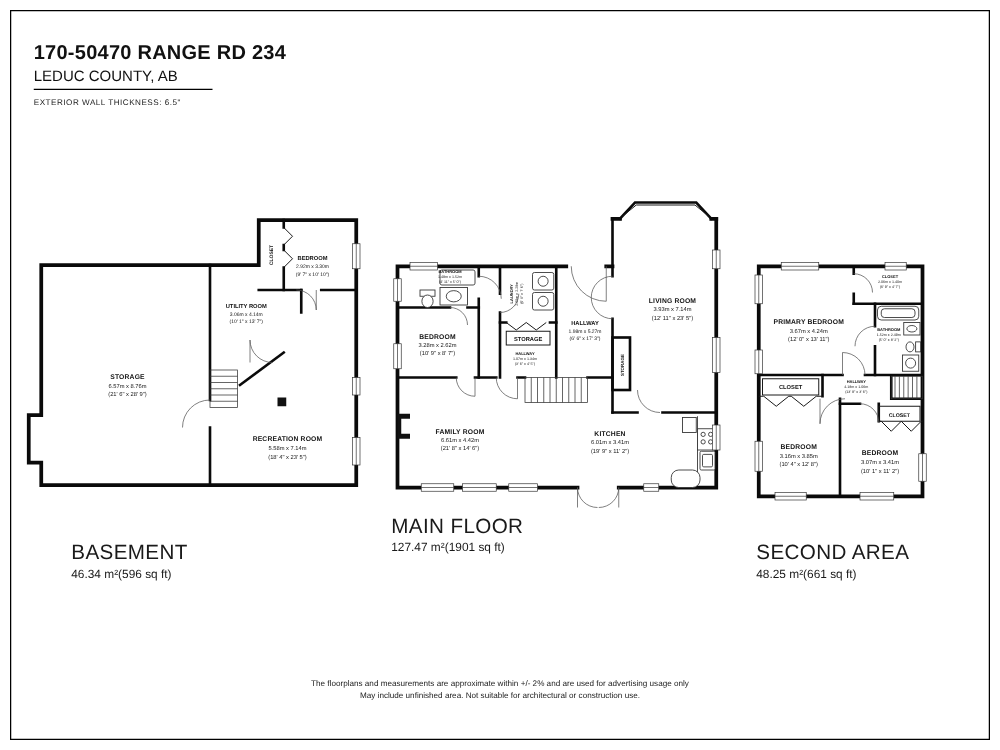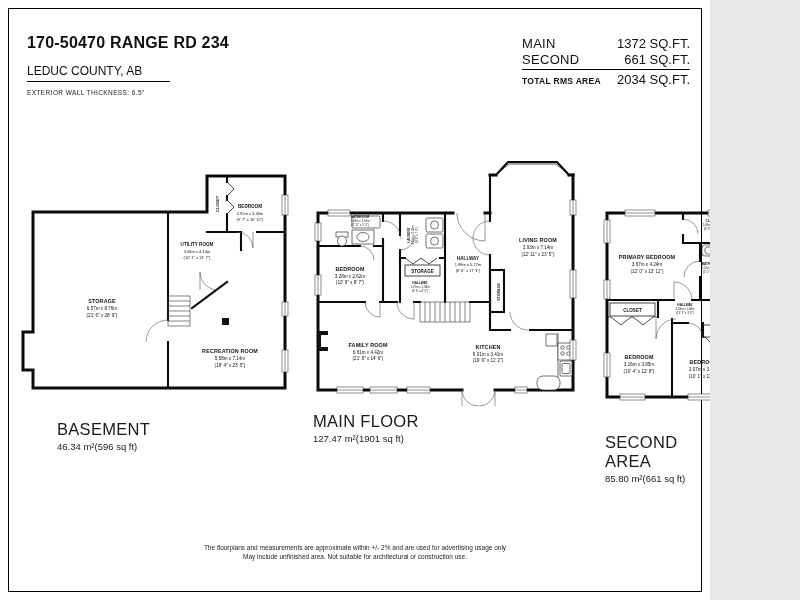--- a/index.html
+++ b/index.html
@@ -1,21 +1,21 @@
 <!DOCTYPE html>
 <html><head>
 <meta charset="utf-8">
 <style>
   html,body{margin:0;padding:0;background:#e8e8e8;}
-  .page{width:710px;height:600px;position:relative;background:#fff;overflow:hidden;
+  .page{width:800px;height:600px;position:relative;background:#fff;overflow:hidden;
         font-family:"Liberation Sans",sans-serif;color:#111;}
   .frame{position:absolute;left:8px;top:8px;right:8px;bottom:8px;border:1.5px solid #000;}
   .header{position:absolute;left:27px;top:34px;}
   .addr{font-size:16px;font-weight:bold;letter-spacing:.2px;}
-  .sub{font-size:12px;margin-top:12px;padding:0 28px 3px 0;border-bottom:1.3px solid #000;width:max-content;}
+  .sub{font-size:12px;margin-top:2px;padding:0 28px 3px 0;border-bottom:1.3px solid #000;width:max-content;}
   .wallnote{font-size:6.5px;margin-top:7px;letter-spacing:.4px;color:#222;}
   .areatable{position:absolute;right:20px;top:36px;width:168px;}
   .arow{display:flex;justify-content:space-between;align-items:baseline;line-height:16px;}
   .alabel{font-size:13px;letter-spacing:.3px;}
   .avalue{font-size:13px;}
   .arow.total{border-top:1.6px solid #000;margin-top:1px;padding-top:2px;}
   .arow.total .alabel{font-size:8.5px;font-weight:bold;}
   .plan{position:absolute;}
   .floor-title{position:absolute;}
   .ft-name{font-size:16.5px;letter-spacing:.3px;color:#1a1a1a;}
@@ -45,34 +45,20 @@
 
 <div class="page">
   <div class="frame"></div>
 
   <div class="header">
     <div class="addr">170-50470 RANGE RD 234</div>
     <div class="sub">LEDUC COUNTY, AB</div>
     <div class="wallnote">EXTERIOR WALL THICKNESS: 6.5"</div>
   </div>
 
-  <div class="areatable">
-    <div class="arow">
-      <span class="alabel">MAIN</span>
-      <span class="avalue">1372 SQ.FT.</span>
-    </div>
-    <div class="arow">
-      <span class="alabel">SECOND</span>
-      <span class="avalue">661 SQ.FT.</span>
-    </div>
-    <div class="arow total">
-      <span class="alabel">TOTAL RMS AREA</span>
-      <span class="avalue">2034 SQ.FT.</span>
-    </div>
-  </div>
 
   <svg class="plan" style="left:20px;top:162px;" width="280" height="240" viewBox="0 0 280 240">
     <g>
       <path class="wo" d="M13,50 H187 V14 H265 V226 H13 V208 H3 V170 H13 Z"></path>
       <path class="wi" d="M148,50 V158 M148,180 V226"></path>
       <path class="wi" d="M207,14 V20 M207,34 V38 M207,52 V70"></path>
       <path class="wi" d="M187,70 H221 M237,70 H265"></path>
       <path class="wi" d="M221,70 V88"></path>
       <path class="wi" d="M172,146 L207,120"></path>
     </g>
@@ -316,30 +302,30 @@
       <text class="rd" x="41" y="171">3.16m x 3.85m</text>
       <text class="rd" x="41" y="178">(10' 4" x 12' 8")</text>
     </g>
     <g>
       <text class="rn" x="106" y="169">BEDROOM</text>
       <text class="rd" x="106" y="176">3.07m x 3.41m</text>
       <text class="rd" x="106" y="183">(10' 1" x 11' 2")</text>
     </g>
   </svg>
 
-  <div class="floor-title" style="left:57px;top:420px;">
+  <div class="floor-title" style="left:57px;top:433px;">
     <div class="ft-name">BASEMENT</div>
     <div class="ft-area">46.34 m²(596 sq ft)</div>
   </div>
   <div class="floor-title" style="left:313px;top:412px;">
     <div class="ft-name">MAIN FLOOR</div>
     <div class="ft-area">127.47 m²(1901 sq ft)</div>
   </div>
   <div class="floor-title" style="left:605px;top:433px;">
     <div class="ft-name">SECOND AREA</div>
-    <div class="ft-area">85.80 m²(661 sq ft)</div>
+    <div class="ft-area">48.25 m²(661 sq ft)</div>
   </div>
 
   <div class="disclaimer">
     <div>The floorplans and measurements are approximate within +/- 2% and are used for advertising usage only</div>
     <div>May include unfinished area. Not suitable for architectural or construction use.</div>
   </div>
 </div>
 
 </body></html>

